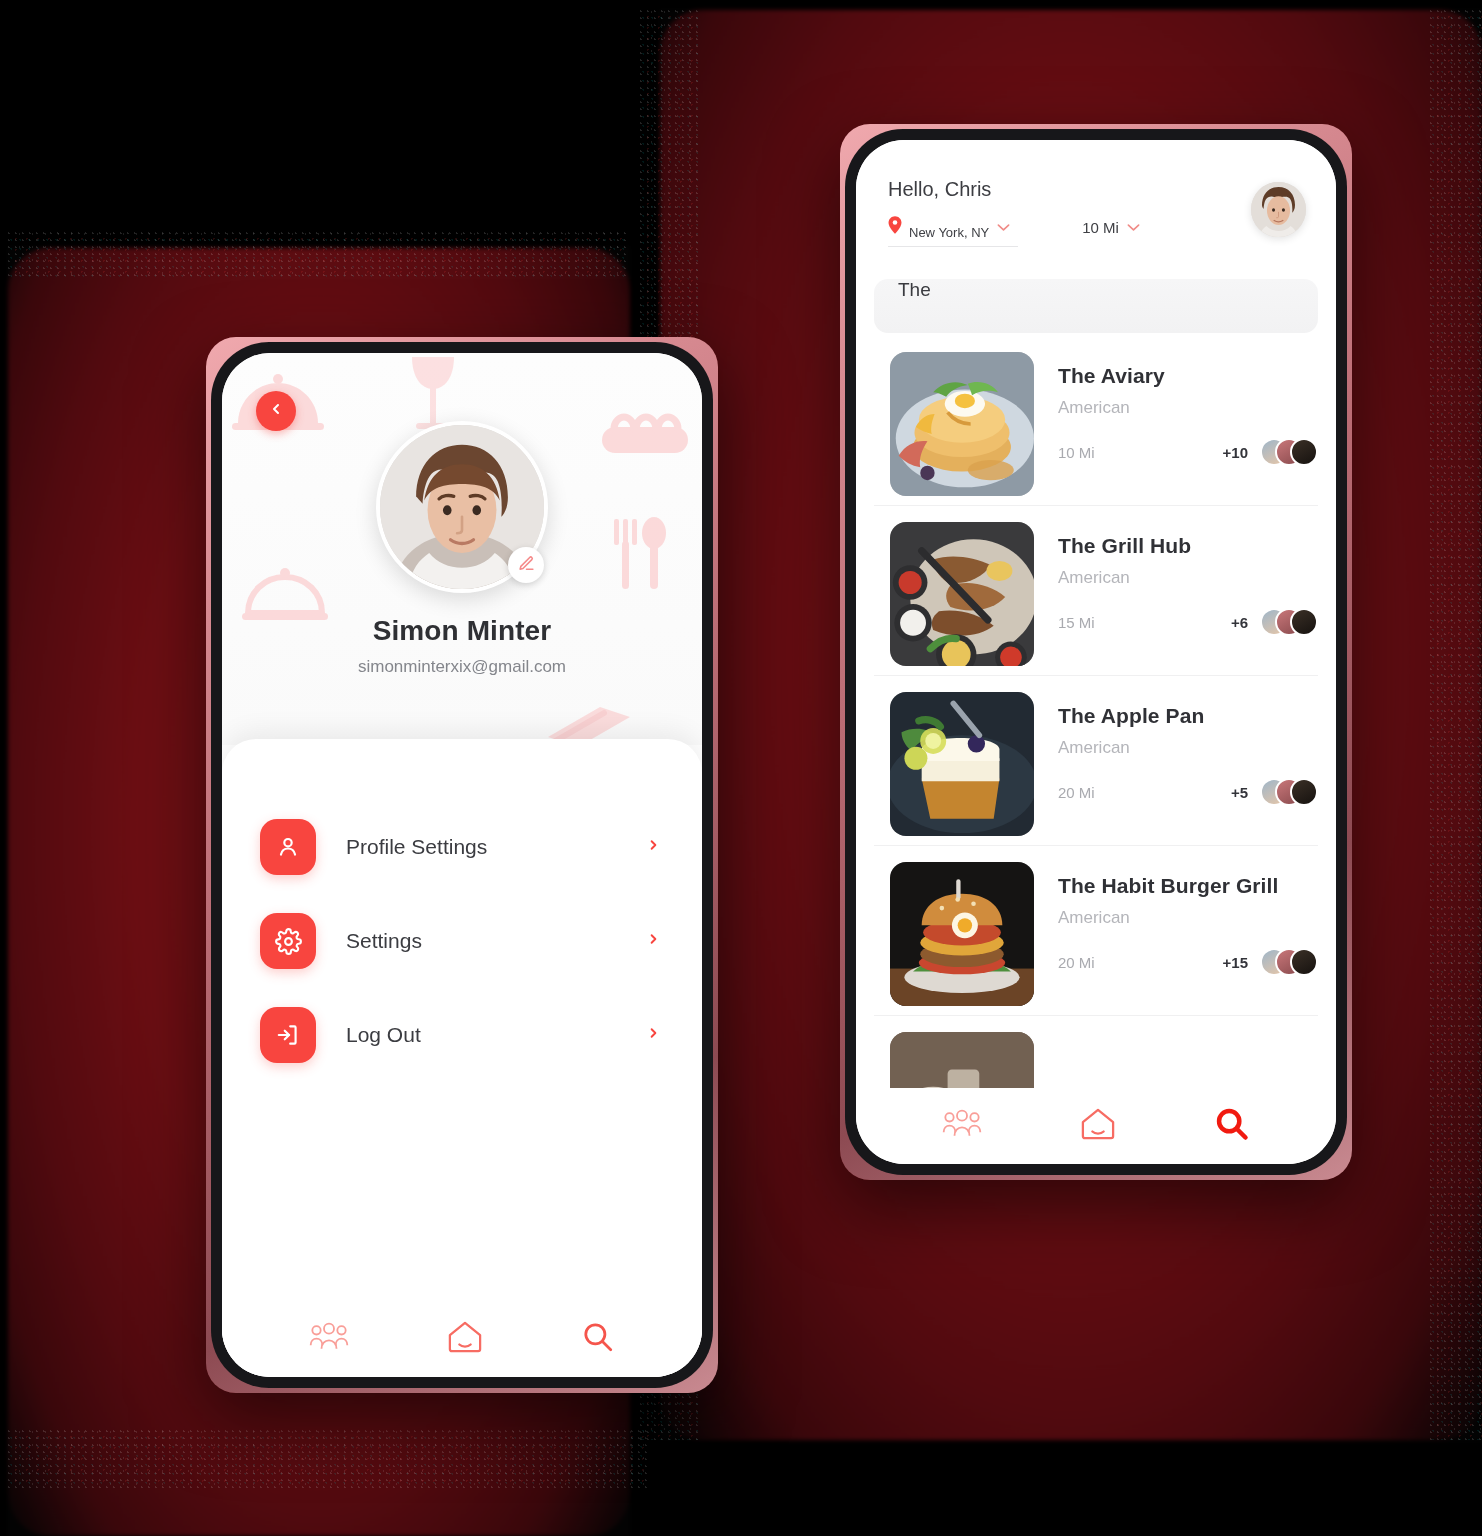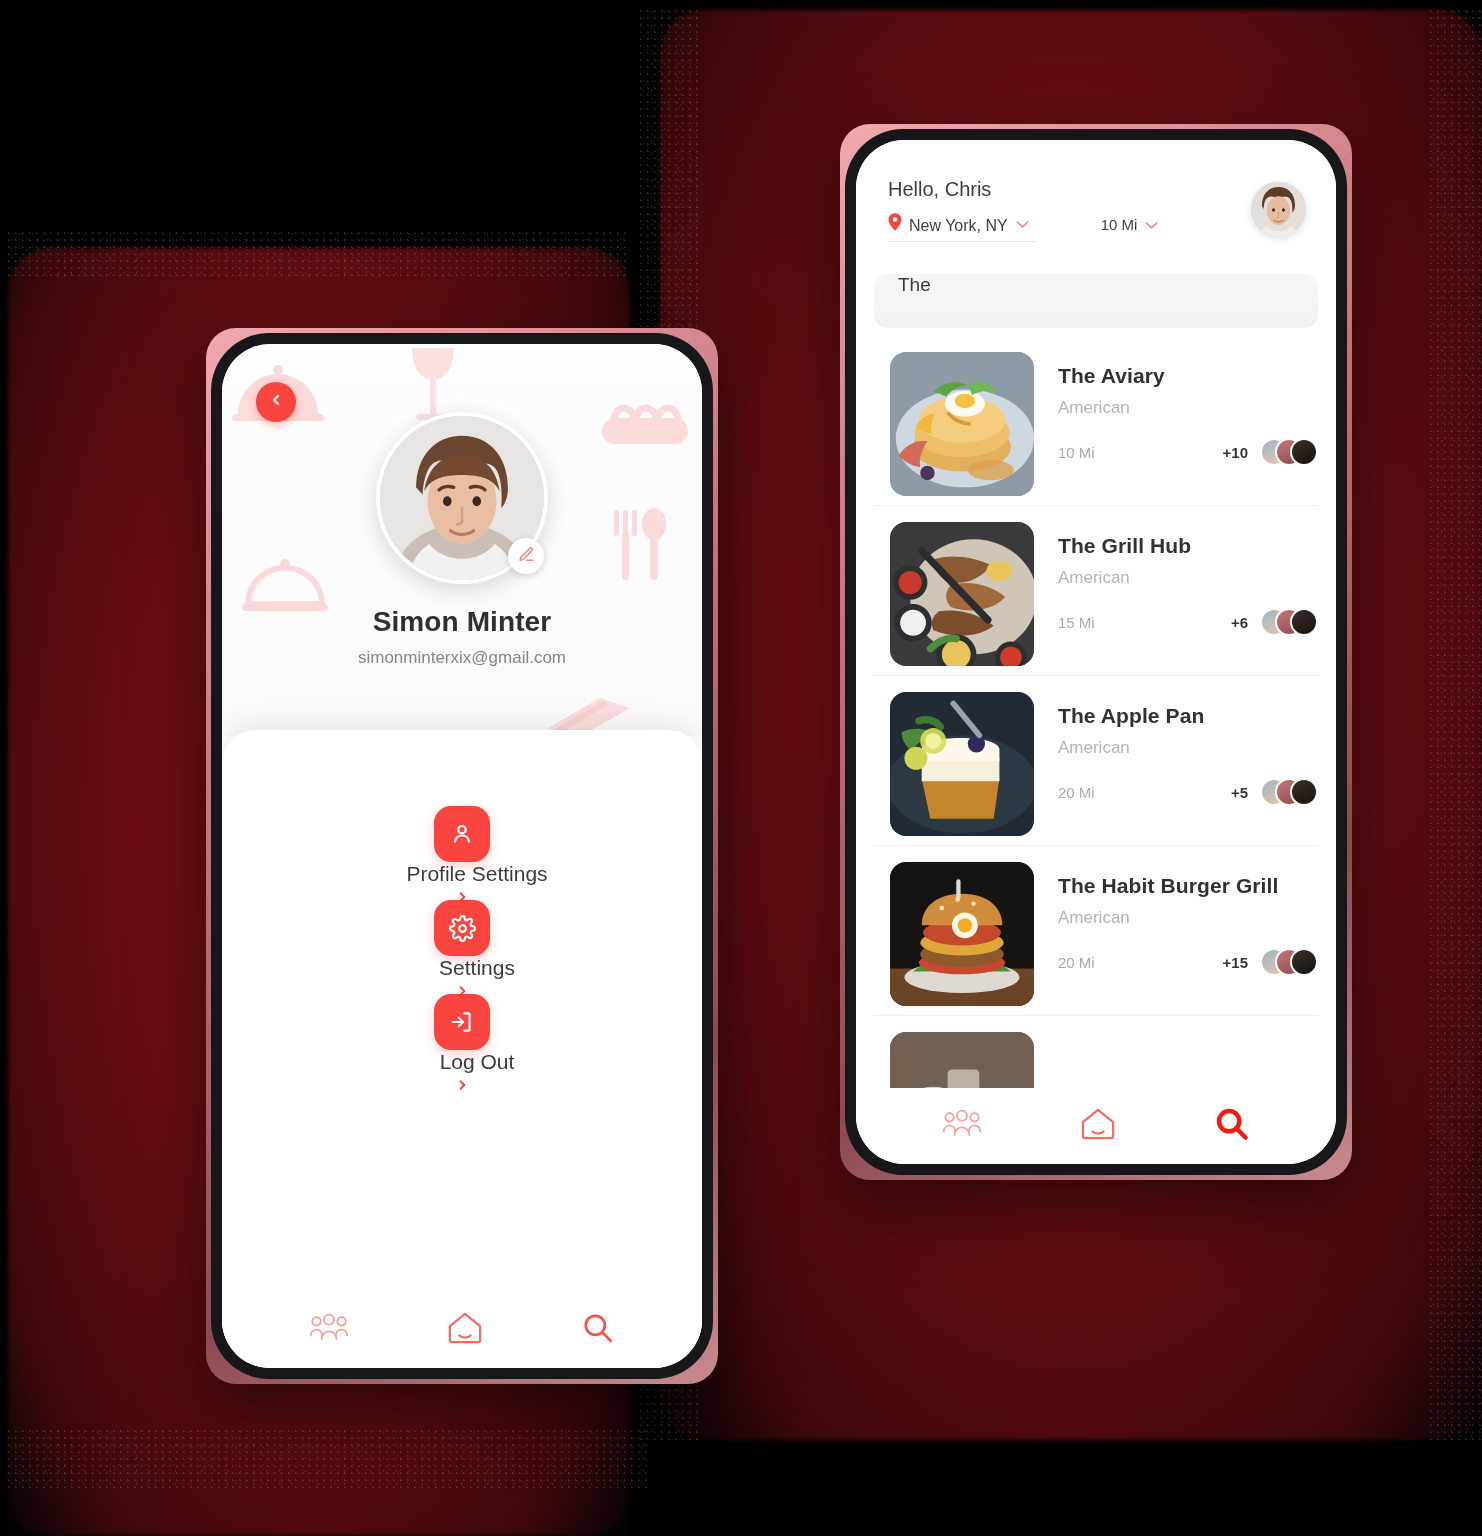--- a/index.html
+++ b/index.html
@@ -60,21 +60,21 @@
     padding: 11px;
   }
   .screen {
     position: relative;
     width: 100%; height: 100%;
     border-radius: 48px;
     overflow: hidden;
     background: #fff;
   }
 
-  #phoneLeft  { left: 206px; top: 328px;  width: 512px; height: 1056px; }
+  #phoneLeft  { left: 206px; top: 337px;  width: 512px; height: 1056px; }
   #phoneRight { left: 840px; top: 124px;  width: 512px; height: 1056px; }
 
   
   .profile-top {
     position: relative;
     height: 392px;
     background: linear-gradient(180deg,#fdfdfd 0%,#fbfbfb 70%,#fafafa 100%);
     overflow: hidden;
   }
   .deco { position:absolute; opacity:.55; }
@@ -125,21 +125,20 @@
     position:absolute; left:0; right:0; top: 386px; bottom:0;
     background:#fff;
     border-radius: 34px 34px 0 0;
     box-shadow: 0 -7px 26px rgba(0,0,0,.07);
     padding: 76px 38px 0 38px;
   }
   .menu-row {
     display:flex; align-items:center;
     height: 64px; margin-bottom: 30px;
     cursor:pointer;
-    flex-direction:column;
   }
   .menu-ico {
     width: 56px; height: 56px; border-radius: 17px;
     background:#f8453f;
     display:flex; align-items:center; justify-content:center;
     flex: 0 0 56px;
     box-shadow: 0 4px 12px rgba(248,69,63,.26);
   }
   .menu-label {
     flex:1; margin-left: 30px;
@@ -162,21 +161,21 @@
     font-size: 20px; color:#3c3d42; font-weight:400;
     margin-bottom: 12px;
   }
   .meta-row { display:flex; align-items:center; }
   .loc {
     display:flex; align-items:center;
     border-bottom: 1.5px solid #e6e6e8;
     padding-bottom: 6px; padding-right: 8px;
     cursor:pointer;
   }
-  .loc-text { font-size: 16px; color:#3f4045; margin: 4px 8px 0 7px; }
+  .loc-text { font-size: 13px; color:#3f4045; margin: 12px 8px 0 7px; }
   .dist { display:flex; align-items:center; margin-left: 64px; cursor:pointer; padding-bottom:6px;}
   .dist-text { font-size: 15px; color:#3f4045; margin-right: 8px; font-weight:500;}
 
   .head-avatar {
     position:absolute; right: 30px; top: 42px;
     width: 55px; height: 55px; border-radius:50%;
     overflow:hidden; background:#e2ddda;
     box-shadow:0 2px 8px rgba(0,0,0,.12);
     cursor:pointer;
   }

